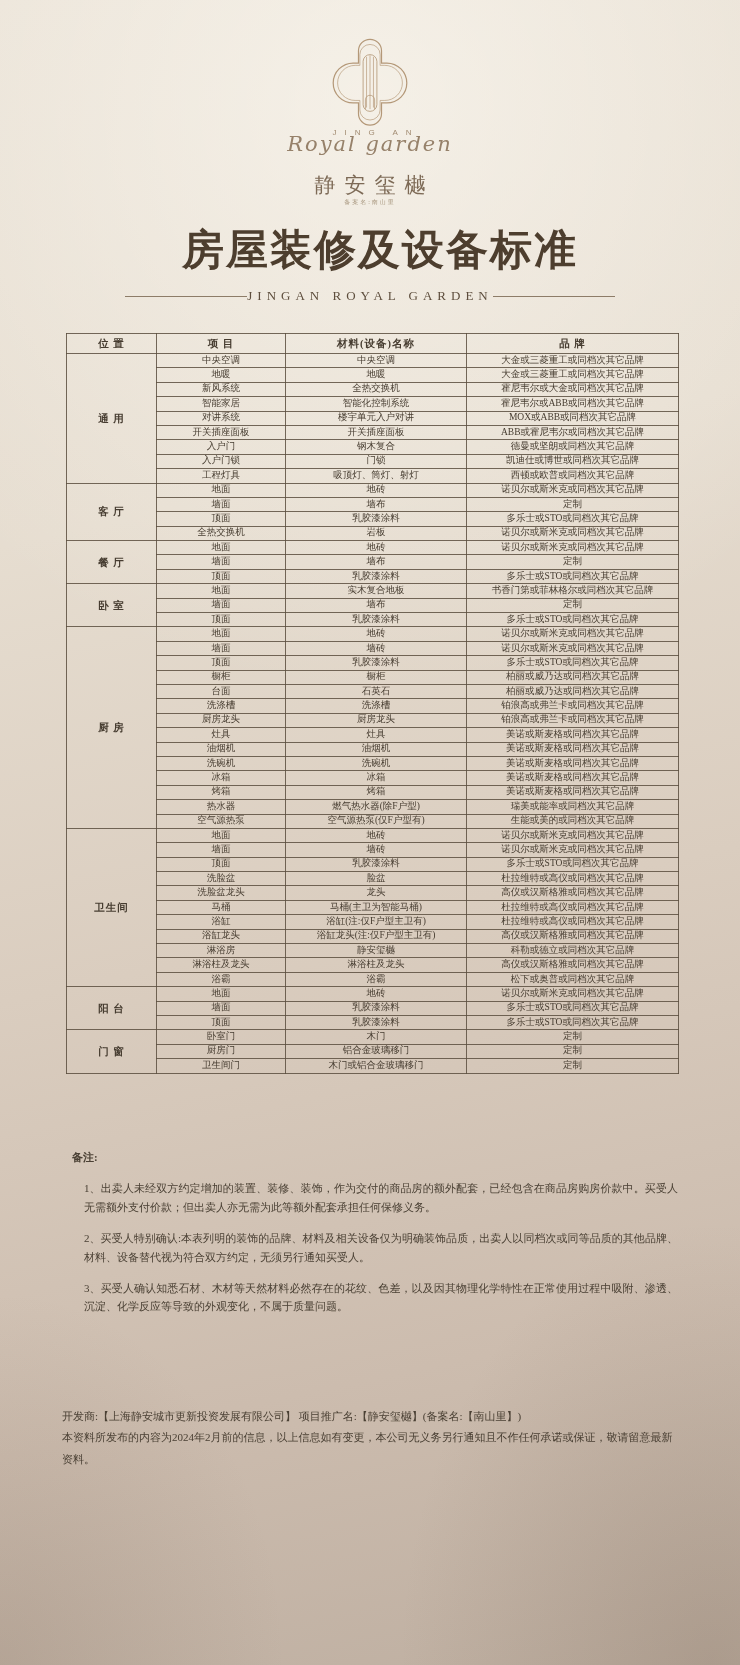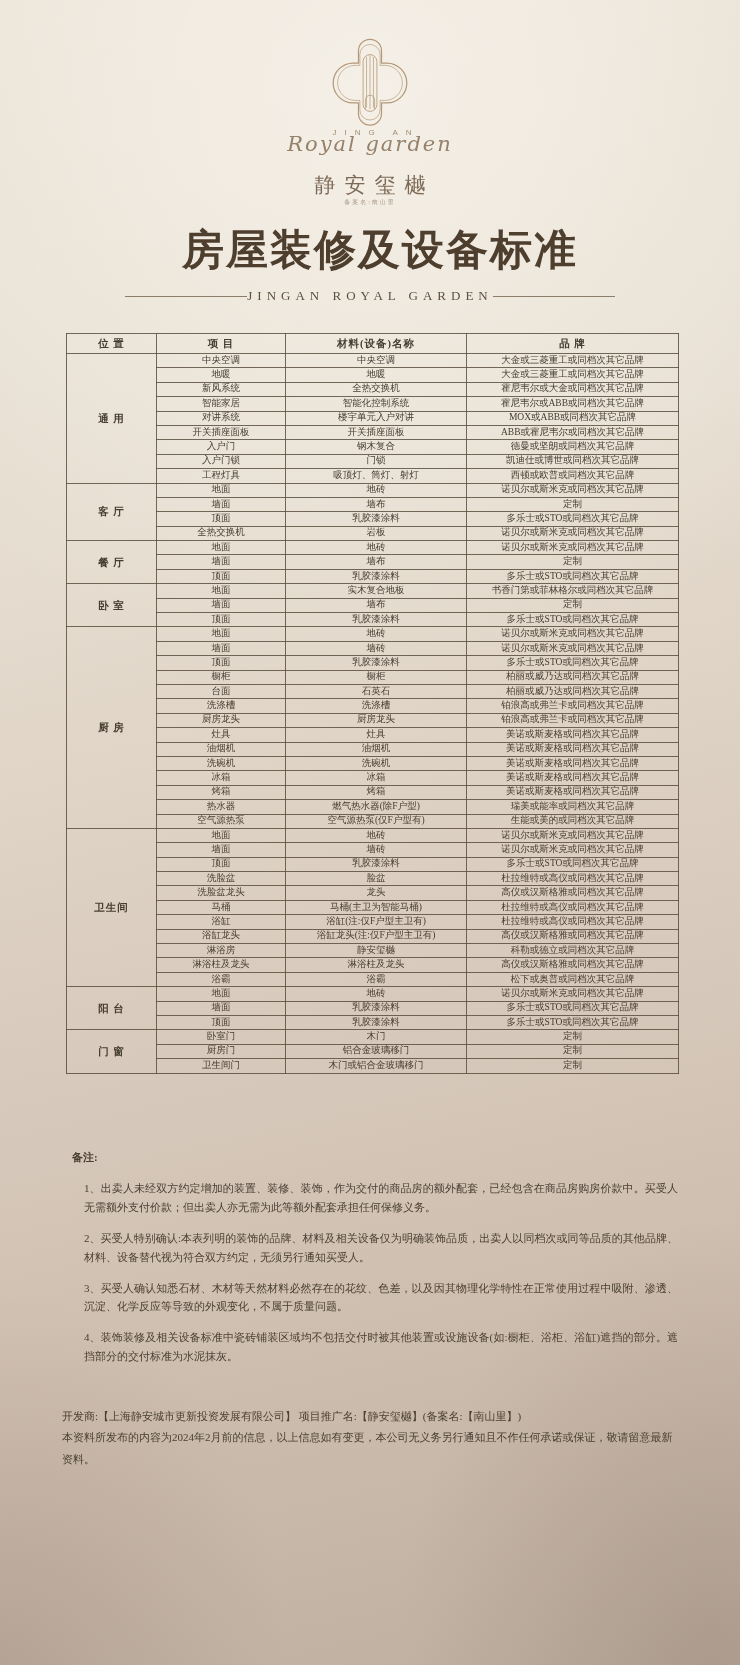--- a/index.html
+++ b/index.html
@@ -357,20 +357,19 @@
       </tbody>
   </table>
 </div>
 
 <div class="abs notes">
   <p class="nt">备注:</p>
   <div>
       <p>1、出卖人未经双方约定增加的装置、装修、装饰，作为交付的商品房的额外配套，已经包含在商品房购房价款中。买受人无需额外支付价款；但出卖人亦无需为此等额外配套承担任何保修义务。</p>
       <p>2、买受人特别确认:本表列明的装饰的品牌、材料及相关设备仅为明确装饰品质，出卖人以同档次或同等品质的其他品牌、材料、设备替代视为符合双方约定，无须另行通知买受人。</p>
       <p>3、买受人确认知悉石材、木材等天然材料必然存在的花纹、色差，以及因其物理化学特性在正常使用过程中吸附、渗透、沉淀、化学反应等导致的外观变化，不属于质量问题。</p>
-      <p>4、装饰装修及相关设备标准中瓷砖铺装区域均不包括交付时被其他装置或设施设备(如:橱柜、浴柜、浴缸)遮挡的部分。遮挡部分的交付标准为水泥抹灰。</p>
     </div>
 </div>
 
 <div class="abs footer">
   <p>开发商:【上海静安城市更新投资发展有限公司】 项目推广名:【静安玺樾】(备案名:【南山里】)</p>
   <p>本资料所发布的内容为2024年2月前的信息，以上信息如有变更，本公司无义务另行通知且不作任何承诺或保证，敬请留意最新资料。</p>
 </div>
 
 </body></html>

